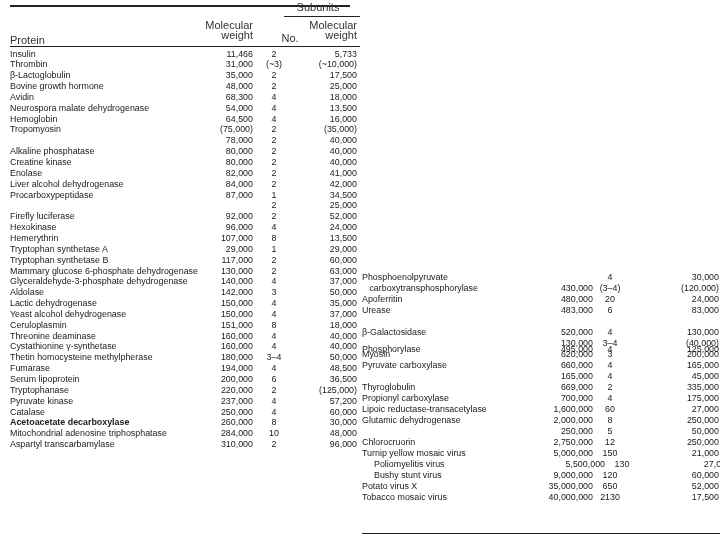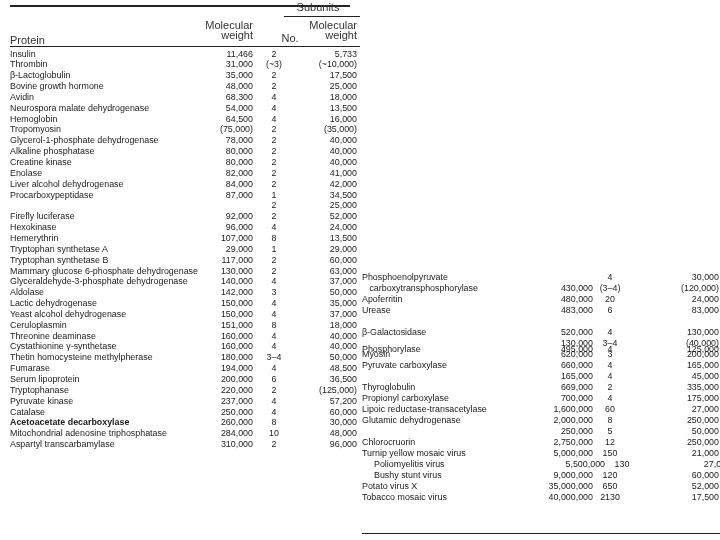--- a/index.html
+++ b/index.html
@@ -81,21 +81,20 @@
         <span class="no">4</span>
         <span class="smw">16,000</span>
       </div>
       <div class="row" style="top: 124.45px; left: 0px; width: 100%;">
         <span class="name" style="white-space: pre;">Tropomyosin</span>
         <span class="mw">(75,000)</span>
         <span class="no">2</span>
         <span class="smw">(35,000)</span>
       </div>
       <div class="row" style="top: 135.3px; left: 0px; width: 100%;">
-        <span class="name" style="white-space: pre;">Glycerol-1-phosphate dehydrogenase</span>
         <span class="mw">78,000</span>
         <span class="no">2</span>
         <span class="smw">40,000</span>
       </div>
       <div class="row" style="top: 146.15px; left: 0px; width: 100%;">
         <span class="name" style="white-space: pre;">Alkaline phosphatase</span>
         <span class="mw">80,000</span>
         <span class="no">2</span>
         <span class="smw">40,000</span>
       </div>

